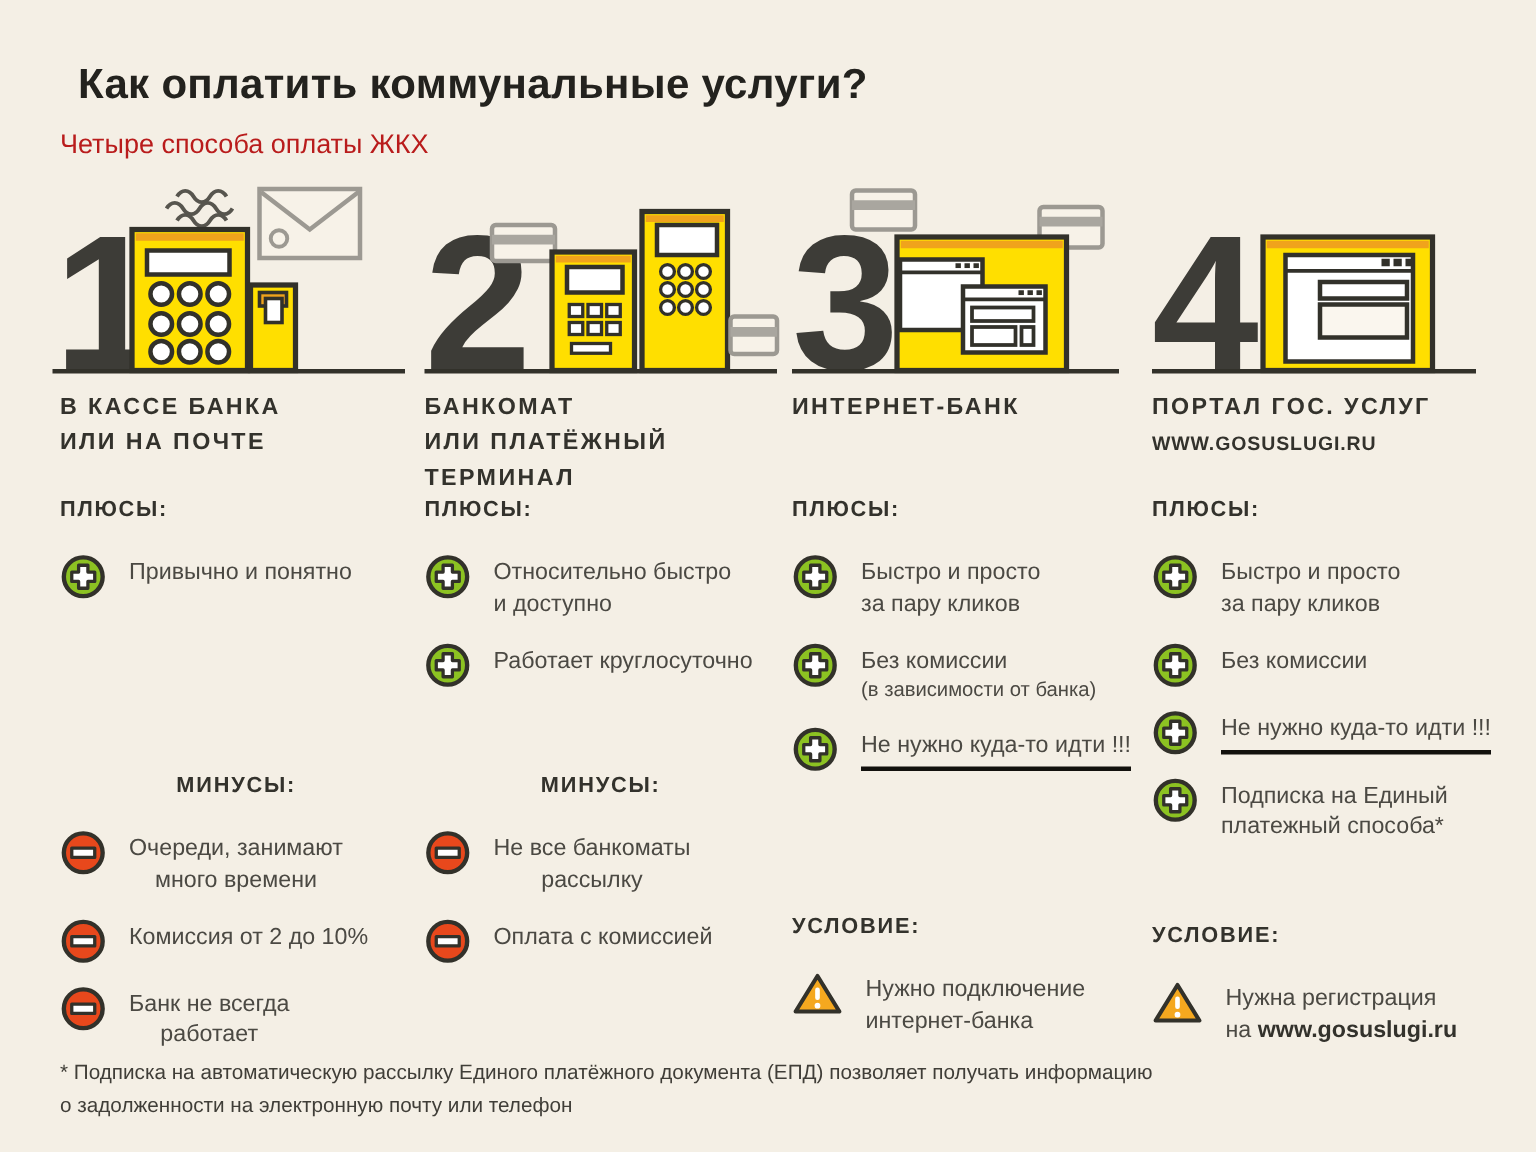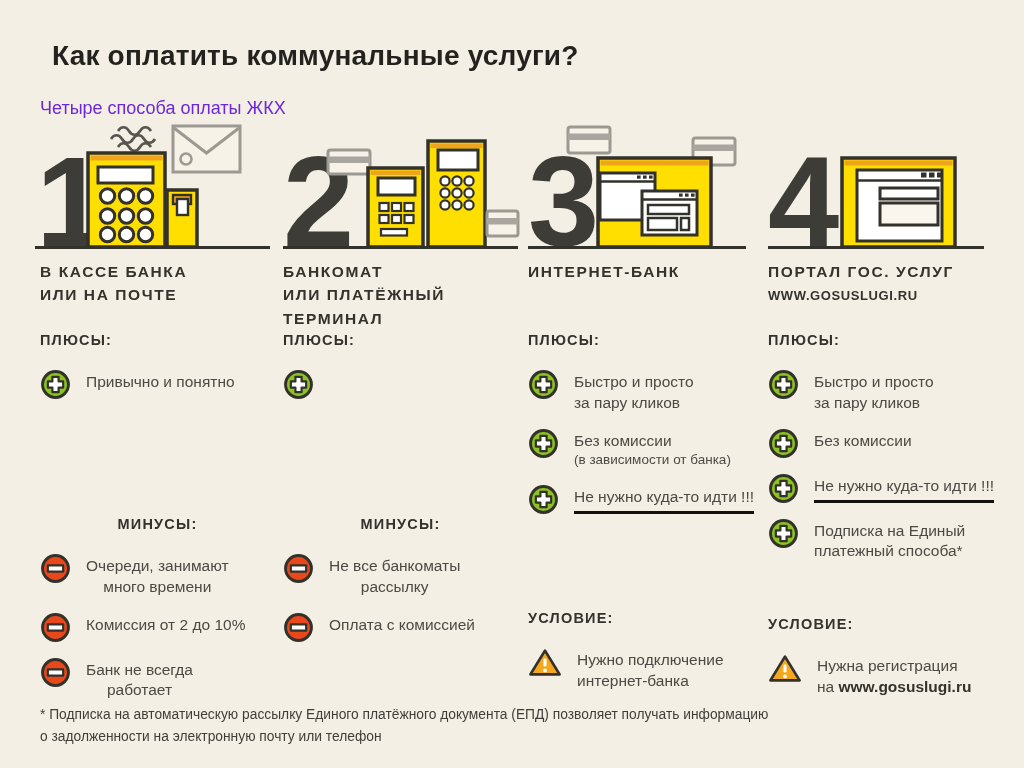--- a/index.html
+++ b/index.html
@@ -9,21 +9,21 @@
     background:#F4EFE5;
     font-family:"Liberation Sans", sans-serif;
     color:#4B4943;
   }
   
   .hdr { position:absolute; left:40px; top:28px; }
   .hdr h1 {
     margin:12px; font-size:28px; font-weight:700; color:#23221E; letter-spacing:0.2px;
   }
   .hdr p {
-    margin:26px 0 0; font-size:18px; color:#6d28d9;
+    margin:14px 0 0; font-size:18px; color:#b91c1c;
   }
   
   .col { position:absolute; top:118px; width:235px; }
   .col-1 { left:40px; } .col-2 { left:283px; } .col-3 { left:528px; } .col-4 { left:768px; }
   .illus { display:block; width:235px; height:135px; overflow:visible; }
   .illus text { font-family:"Liberation Sans", sans-serif; }
   .col-title {
     position:absolute; left:0; top:142px; margin:0;
     font-size:15.5px; font-weight:700; letter-spacing:1.6px; line-height:1.5;
     color:#33322C; white-space:pre-line;
@@ -204,20 +204,28 @@
   <h2 class="col-title">БАНКОМАТ
 ИЛИ ПЛАТЁЖНЫЙ
 ТЕРМИНАЛ</h2>
 
   <div class="sec sec-pluses">
     <h3>ПЛЮСЫ:</h3>
     <div class="item">
       <svg class="badge">
           <use href="#b-plus"></use>
         </svg>
+      <span class="item-text">Относительно быстро
+и доступно</span>
+    </div>
+    <div class="item">
+      <svg class="badge">
+          <use href="#b-plus"></use>
+        </svg>
+      <span class="item-text">Работает круглосуточно</span>
     </div>
   </div>
 
   <div class="sec sec-minuses">
     <h3>МИНУСЫ:</h3>
     <div class="item">
       <svg class="badge">
           <use href="#b-minus"></use>
         </svg>
       <span class="item-text">Не все банкоматы

